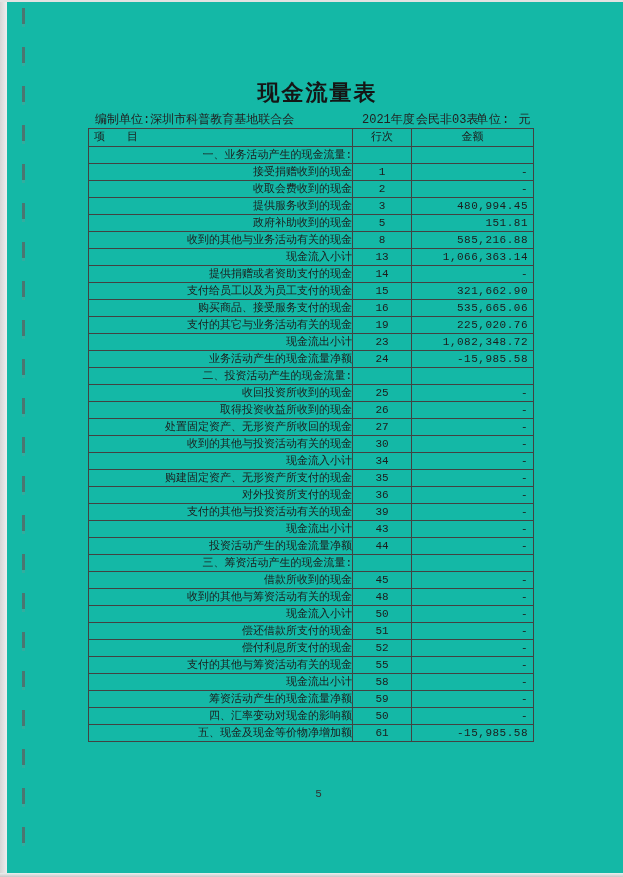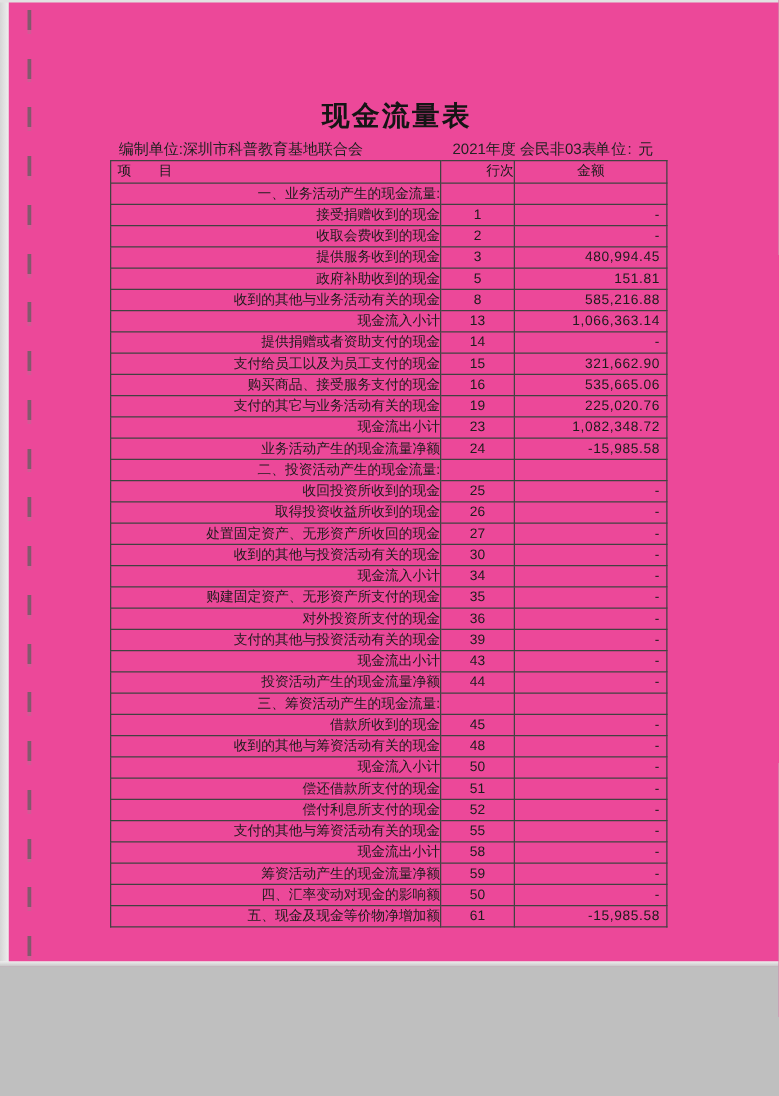--- a/index.html
+++ b/index.html
@@ -1,19 +1,19 @@
 <!DOCTYPE html>
 <html><head>
 <meta charset="utf-8">
 <style>
   html,body { margin:0; padding:0; background:#bfbfbf; }
   .page {
-    position:relative; width:623px; height:773px; margin:0 auto;
-    background:#ec4899; overflow:hidden;
-    font-family:Liberation Sans, sans-serif; color:#1e1e1e;
+    position:relative; width:623px; height:877px; margin:0 auto;
+    background:#14b8a6; overflow:hidden;
+    font-family:Liberation Mono, monospace; color:#1e1e1e;
   }
   .edge-left  { position:absolute; left:0; top:0; width:7px; height:100%;
                 background:linear-gradient(to right,#d6d6d6,#eeeeee); }
   .edge-top   { position:absolute; left:0; top:0; width:100%; height:2px; background:#e2e2e2; }
   .edge-bottom{ position:absolute; left:0; bottom:0; width:100%; height:4px;
                 background:linear-gradient(to bottom,#eeeeee,#c8c8c8); }
   .binding-marks {
     position:absolute; left:22px; top:8px; width:3px; height:856px;
     background:repeating-linear-gradient(to bottom,
       rgba(95,95,95,.75) 0 16px, rgba(140,140,140,.25) 16px 19px,
@@ -39,21 +39,21 @@
   .cft col.c-item   { width:264px; }
   .cft col.c-line   { width:59px;  }
   .cft col.c-amount { width:122px; }
   .cft th, .cft td {
     border:1px solid #424242; padding:0; margin:0;
     height:16px; line-height:16px; font-size:11px; font-weight:normal;
     white-space:nowrap; overflow:hidden; color:#1c1c1c;
   }
   .cft thead th { height:17px; line-height:17px; }
   .cft th.h-item   { text-align:left; padding-left:5px; }
-  .cft th.h-line   { text-align:right;margin-top:35px; }
+  .cft th.h-line   { text-align:center;margin-top:35px; }
   .cft th.h-amount { }
   .cft td.label  { text-align:right; }
   .cft td.label.ind-0 { padding-left:3px; }
   .cft td.label.ind-1 { padding-left:46px; }
   .cft td.label.ind-2 { padding-left:66px; }
   .cft td.line   { text-align:center; }
   .cft td.amount { text-align:right; padding-right:5px; letter-spacing:.5px; }
   .pageno {
     position:absolute; top:788px; left:0; width:100%;
     text-align:center; text-indent:14px; font-size:11px; color:#333;

